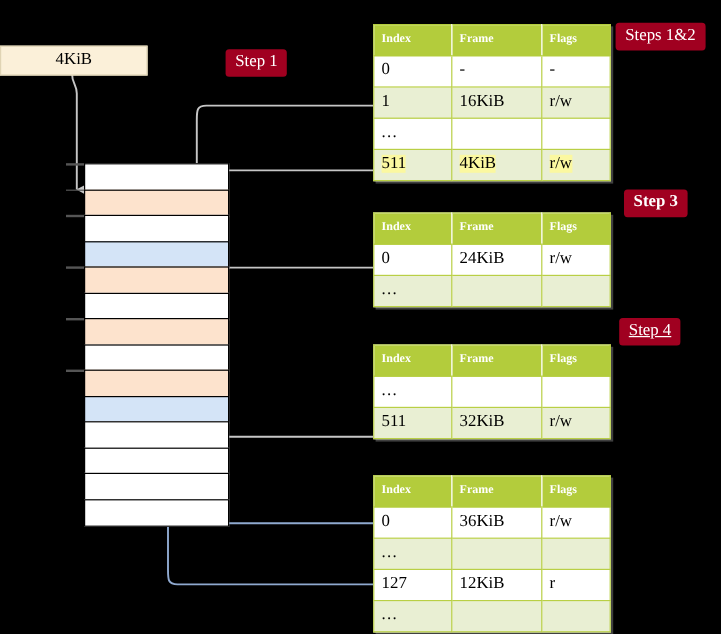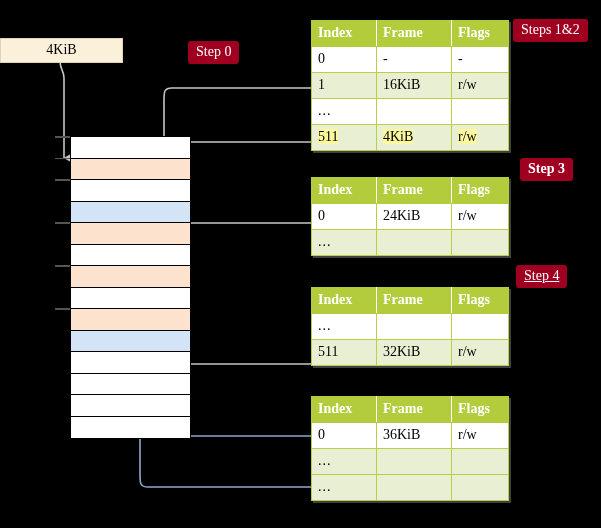--- a/index.html
+++ b/index.html
@@ -70,21 +70,21 @@
     font-weight:normal;
     line-height:20px;
     height:20px;
   }
   .ptable th{
     background:#b3cc3c;
     color:#ffffff;
     font-weight:bold;
     border-color:#b3cc3c;
     border-right:1px solid #ffffff;
-    font-size:14px;
+    font-size:10px;
   }
   .ptable th:last-child{border-right:1px solid #b3cc3c;}
   .ptable tr.odd td{background:#ffffff;}
   .ptable tr.even td{background:#e9efd3;}
   .ptable td.c0{width:52px;}
   .ptable td.c1{width:62px;}
   .ptable td.c2{width:44px;}
   .ptable th.c0{width:52px;}
   .ptable th.c1{width:62px;}
   .ptable th.c2{width:44px;margin-top:22px;}
@@ -147,21 +147,21 @@
       <div class="tick" style="top: 172px;"></div>
       <div class="memrow blue" style="top: 193.5px; height: 23.1px;"></div>
       <div class="memrow" style="top: 215px; height: 23.1px;"></div>
       <div class="memrow" style="top: 236.5px; height: 23.1px;"></div>
       <div class="memrow" style="top: 258px; height: 23.1px;"></div>
       <div class="memrow last" style="top: 279.5px; height: 23.1px;"></div>
     </div>
 
   <div id="badges">
       <div class="badge" style="left: 513px; top: 19px;">Steps 1&amp;2</div>
-      <div class="badge" style="left: 188px; top: 41px;">Step 0</div>
+      <div class="badge" style="left: 188px; top: 41px;">Step 1</div>
       <div class="badge" style="left: 520px; top: 158px; font-weight: bold;">Step 3</div>
       <div class="badge" style="left: 516px; top: 265px; text-decoration: underline;">Step 4</div>
     </div>
 
   <div id="tables">
       <table class="ptable" style="left: 311px; top: 20px;">
         <thead>
           <tr>
             <th class="c0">Index</th>
             <th class="c1">Frame</th>
@@ -245,20 +245,25 @@
           <tr class="odd">
             <td class="c0"><span>0</span></td>
             <td class="c1"><span>36KiB</span></td>
             <td class="c2"><span>r/w</span></td>
           </tr>
           <tr class="even">
             <td class="c0"><span class="ell">...</span></td>
             <td class="c1">&nbsp;</td>
             <td class="c2">&nbsp;</td>
           </tr>
+          <tr class="odd">
+            <td class="c0"><span>127</span></td>
+            <td class="c1"><span>12KiB</span></td>
+            <td class="c2"><span>r</span></td>
+          </tr>
           <tr class="even">
             <td class="c0"><span class="ell">...</span></td>
             <td class="c1">&nbsp;</td>
             <td class="c2">&nbsp;</td>
           </tr>
         </tbody>
       </table>
     </div>
 
 </div>

